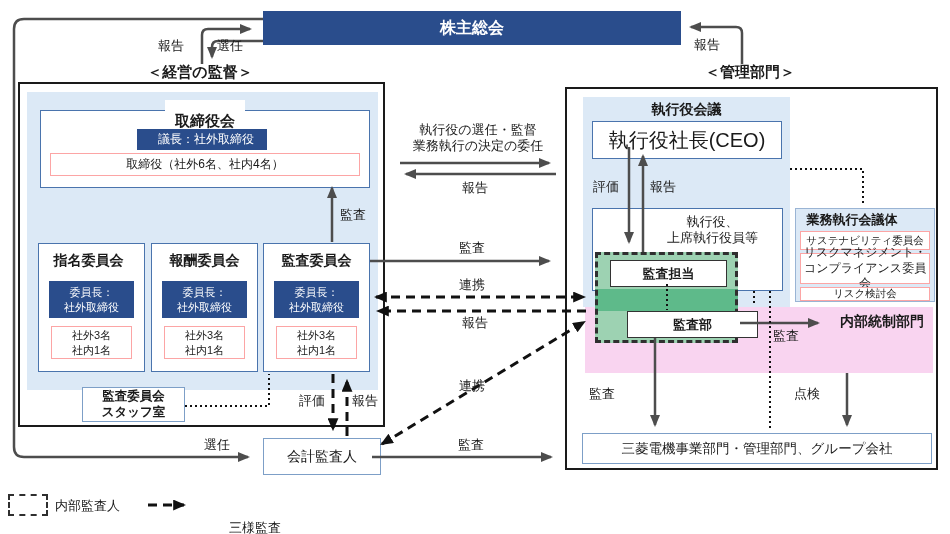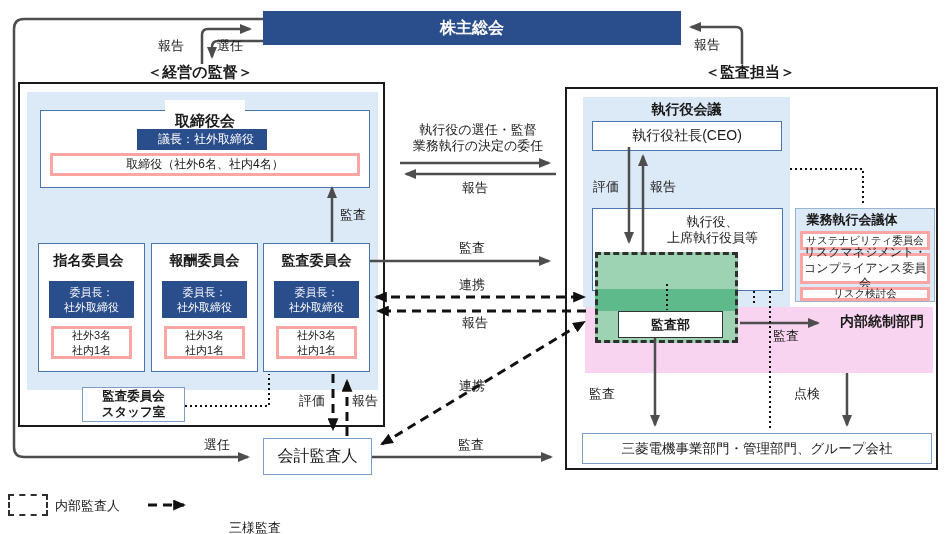--- a/index.html
+++ b/index.html
@@ -4,21 +4,21 @@
 <style>
   * { box-sizing: border-box; margin: 0; padding: 0; }
   body { font-family: "Liberation Sans", "DejaVu Sans", sans-serif; background: #fff; }
   .canvas { position: relative; width: 950px; height: 534px; background: #fff; overflow: hidden; color: #1a1a1a; }
   .abs { position: absolute; }
   .container-box { border: 2px solid #1a1a1a; background: #fff; }
   .panel-blue { background: #dce9f6; }
   .pink { background: #f9d4f0; }
   .wbox { background: #fff; border: 1.5px solid #4a74ad; display: flex; align-items: center; justify-content: center; text-align: center; }
   .wbox-lt { background: #fff; border: 1.5px solid #7d9fc7; display: flex; align-items: center; justify-content: center; text-align: center; }
-  .thinbox { background: #fff; border: 3px solid #fca5a5; display: flex; align-items: center; justify-content: center; text-align: center; }
+  .thinbox { background: #fff; border: 1px solid #fca5a5; display: flex; align-items: center; justify-content: center; text-align: center; }
   .navy { background: #2a4d8c; color: #fff; display: flex; align-items: center; justify-content: center; text-align: center; }
   .greenbox { border: 3px dashed #2f2f2f;
     background: linear-gradient(180deg, #9dd2b2 0px, #9dd2b2 34px, #5eba8a 34px, #5eba8a 56px, #9dd2b2 56px, #9dd2b2 100%); }
   .auditbox { background: #fff; border: 1.5px solid #333; display: flex; align-items: center; justify-content: center; font-weight: bold; font-size: 13px; }
   .bold { font-weight: bold; }
   .lbl { font-size: 13px; white-space: nowrap; }
   .pre { white-space: pre-line; }
   .center { text-align: center; }
   .heading { font-weight: bold; font-size: 15px; text-align: center; white-space: nowrap; }
   svg.arrows { position: absolute; left: 0; top: 0; z-index: 6; pointer-events: none; }
@@ -33,21 +33,21 @@
   <div class="abs panel-blue z1" style="left:27px; top:92px; width:351px; height:298px;"></div>
   <div class="abs container-box z1" style="left:565px; top:87px; width:373px; height:383px;"></div>
   <div class="abs panel-blue z1" style="left:583px; top:97px; width:207px; height:210px;"></div>
   <div class="abs pink z1" style="left:585px; top:307px; width:348px; height:66px;"></div>
 
   <div class="abs heading z2" style="left:100px; top:63px; width:200px;">＜経営の監督＞</div>
 
   <div class="abs navy bold z2" style="left:263px; top:11px; width:418px; height:34px; font-size:16px;">
     <span>株主総会</span>
   </div>
-  <div class="abs heading z2" style="left:688px; top:63px; width:124px;">＜監査担当＞</div>
+  <div class="abs heading z2" style="left:688px; top:63px; width:124px;">＜管理部門＞</div>
 
   <div class="abs wbox z2" style="left:40px; top:110px; width:330px; height:78px;"></div>
   <div class="abs bold z3" style="left:205px; top:100px; transform:translateX(-50%); font-size:15px; background:#fff; padding:12px 10px; white-space:nowrap;">取締役会</div>
   <div class="abs navy z3" style="left:137px; top:129px; width:130px; height:21px; font-size:12px;padding-left:8px;">議長：社外取締役</div>
   <div class="abs thinbox z3" style="left:50px; top:153px; width:310px; height:23px; font-size:12px;">取締役（社外6名、社内4名）</div>
 
   <div class="abs wbox z2" style="left:38px; top:243px; width:107px; height:129px; align-items:flex-start;"></div>
   <div class="abs bold center z3" style="left:38px; top:252px; width:101px; font-size:14px;">指名委員会</div>
   <div class="abs navy pre z3" style="left:49px; top:281px; width:85px; height:37px; font-size:11px; line-height:1.3;">委員長：
 社外取締役</div>
@@ -63,29 +63,30 @@
 
   <div class="abs wbox z2" style="left:263px; top:243px; width:107px; height:129px;"></div>
   <div class="abs bold center z3" style="left:263px; top:252px; width:107px; font-size:14px;">監査委員会</div>
   <div class="abs navy pre z3" style="left:274px; top:281px; width:85px; height:37px; font-size:11px; line-height:1.3;">委員長：
 社外取締役</div>
   <div class="abs thinbox pre z3" style="left:276px; top:326px; width:81px; height:33px; font-size:11px; line-height:1.3;">社外3名
 社内1名</div>
 
   <div class="abs wbox-lt bold pre z3" style="left:82px; top:387px; width:103px; height:35px; font-size:12.5px; line-height:1.25;">監査委員会
 スタッフ室</div>
-  <div class="abs wbox-lt z3" style="left:263px; top:438px; width:109px; height:37px; font-size:16px;">会計監査人</div>
+  <div class="abs wbox-lt z3" style="left:263px; top:438px; width:118px; height:37px; font-size:14px;">会計監査人</div>
 
   <div class="abs bold center z2" style="left:583px; top:101px; width:207px; font-size:14px;">執行役会議</div>
-  <div class="abs wbox z2" style="left:592px; top:121px; width:190px; height:30px; font-size:14px;">執行役社長(CEO)</div>
+  <div class="abs wbox z2" style="left:592px; top:121px; width:190px; height:38px; font-size:20px;">執行役社長(CEO)</div>
   <div class="abs wbox pre z2" style="left:592px; top:208px; width:191px; height:83px; font-size:13px; line-height:1.25; align-items:flex-start; padding-top:5px; padding-left:50px;">執行役、
 上席執行役員等</div>
 
   <div class="abs greenbox z4" style="left:595px; top:252px; width:143px; height:91px;">
-    <div class="abs auditbox" style="left:20px; top:56px; width:105px; height:27px;">監査部</div>
+    <div class="abs auditbox" style="left:12px; top:5px; width:117px; height:27px;">監査担当</div>
+    <div class="abs auditbox" style="left:29px; top:56px; width:131px; height:27px;">監査部</div>
   </div>
 
   <div class="abs panel-blue z2" style="left:795px; top:208px; width:140px; height:94px; border:1px solid #9ab4d4;">
     <div class="abs bold center" style="left:0; top:2px; width:112px; font-size:13px;">業務執行会議体</div>
     <div class="abs thinbox" style="left:4px; top:22px; width:130px; height:19px; font-size:10.5px;">サステナビリティ委員会</div>
     <div class="abs thinbox pre" style="left:4px; top:44px; width:130px; height:31px; font-size:12px; line-height:1.3;">リスクマネジメント・
 コンプライアンス委員会</div>
     <div class="abs thinbox" style="left:4px; top:78px; width:130px; height:14px; font-size:10.5px;">リスク検討会</div>
   </div>
 

